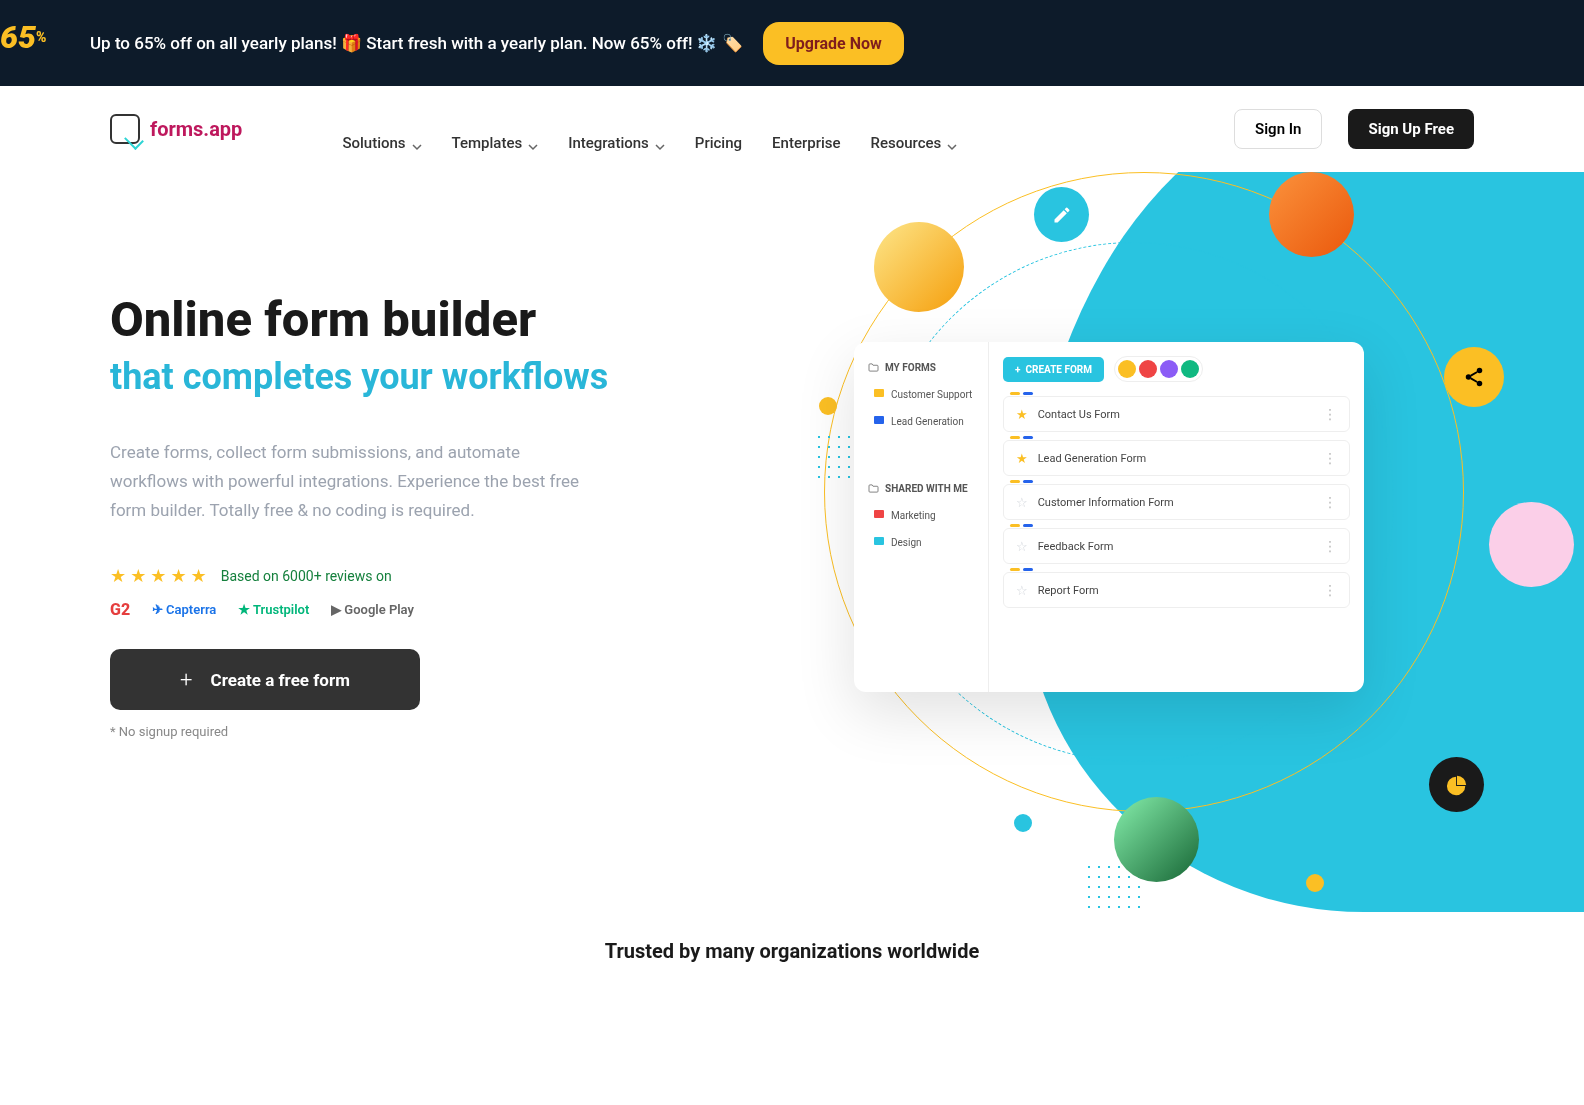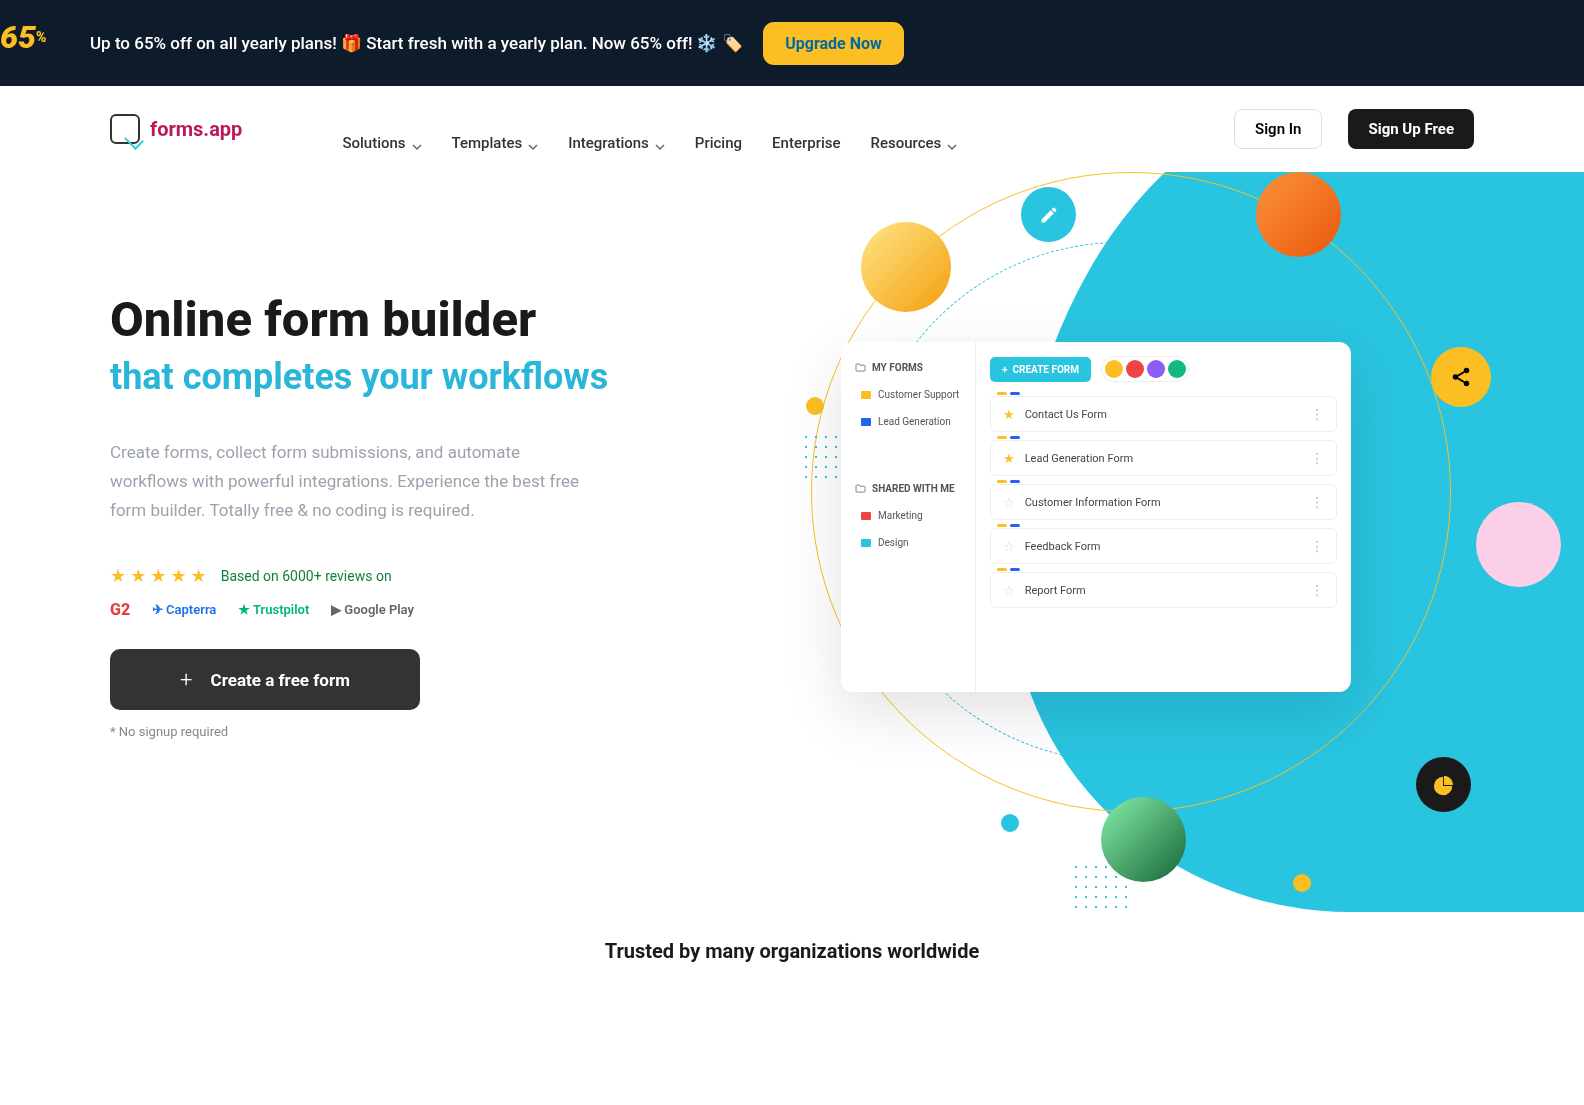--- a/index.html
+++ b/index.html
@@ -4,21 +4,21 @@
 <style>
 * { margin: 0; padding: 0; box-sizing: border-box; font-family: -apple-system, BlinkMacSystemFont, 'Segoe UI', Roboto, Arial, sans-serif; }
 body { background: #fff; overflow-x: hidden; }
 
 
 .promo-banner { background: #0d1b2a; color: #fff; padding: 18px 0; display: flex; align-items: center; justify-content: flex-start; gap: 20px; }
 .promo-badge { position: relative; width: 70px; height: 50px; }
 .promo-badge-text { font-size: 32px; font-weight: 900; color: #fbbf24; font-style: italic; }
 .promo-badge-pct { font-size: 14px; font-weight: 900; color: #fbbf24; vertical-align: super; }
 .promo-text { font-size: 17px; font-weight: 500; }
-.upgrade-btn { background: #fbbf24; color: #0369a1; border: none; padding: 12px 22px; font-size: 16px; font-weight: 700; border-radius: 11px; cursor: pointer; }
+.upgrade-btn { background: #fbbf24; color: #7f1d1d; border: none; padding: 12px 22px; font-size: 16px; font-weight: 700; border-radius: 16px; cursor: pointer; }
 
 
 .header { display: flex; align-items: center; padding: 20px 110px; background: #fff; gap: 40px; position: relative; z-index: 5; }
 .logo { display: flex; align-items: center; gap: 10px; font-size: 20px; font-weight: 700; color: #be185d; }
 .logo-box { width: 30px; height: 30px; border: 2px solid #333; border-radius: 6px; position: relative; }
 .logo-box::after { content: ''; position: absolute; bottom: -4px; right: -4px; width: 14px; height: 10px; border: 2px solid #2dd4d4; border-top: none; border-left: none; transform: rotate(45deg); }
 .nav { display: flex; gap: 30px; margin-left: 60px; }
 .nav-item { display: flex; align-items: center; gap: 6px; color: #333; font-size: 15px; font-weight: 500; cursor: pointer; margin-top: 28px; }
 .chevron { width: 10px; height: 10px; display: inline-block; }
 .chevron svg { width: 100%; height: 100%; }
@@ -40,42 +40,42 @@
 .review-logo { font-size: 13px; font-weight: 600; display: flex; align-items: center; gap: 3px; }
 .g2-logo { color: #e53e3e; font-weight: 800; font-size: 16px; }
 .capterra-logo { color: #1a73e8; }
 .trustpilot-logo { color: #00b67a; }
 .googleplay-logo { color: #666; }
 .cta-btn { background: #333; color: #fff; border: none; padding: 18px 50px; font-size: 17px; font-weight: 700; border-radius: 10px; cursor: pointer; margin-top: 30px; display: flex; align-items: center; gap: 18px; width: 310px; justify-content: center; }
 .cta-plus { font-size: 22px; font-weight: 300; }
 .cta-note { font-size: 13px; color: #888; margin-top: 14px; }
 
 
-.hero-graphic { position: absolute; right: 13px; top: -80px; width: 760px; height: 860px; }
+.hero-graphic { position: absolute; right: 0; top: -80px; width: 760px; height: 860px; }
 .blob { position: absolute; right: -120px; top: 0; width: 680px; height: 820px; background: #29c4e0; border-radius: 50% 0 0 50% / 60% 0 0 40%; z-index: 0; }
 .orbit { position: absolute; top: 80px; left: 0; width: 640px; height: 640px; border: 1px solid #fbbf24; border-radius: 50%; z-index: 1; }
 .orbit-dashed { position: absolute; top: 150px; left: 50px; width: 520px; height: 520px; border: 1px dashed #29c4e0; border-radius: 50%; z-index: 1; }
 .avatar { position: absolute; border-radius: 50%; z-index: 2; overflow: hidden; }
 .avatar1 { top: 130px; left: 50px; width: 90px; height: 90px; background: linear-gradient(135deg, #fde68a, #f59e0b); }
 .avatar2 { top: 80px; right: 230px; width: 85px; height: 85px; background: linear-gradient(135deg, #fb923c, #ea580c); }
 .avatar3 { top: 410px; right: 10px; width: 85px; height: 85px; background: #fbcfe8; }
 .avatar4 { bottom: 70px; left: 290px; width: 85px; height: 85px; background: linear-gradient(135deg, #86efac, #166534); }
 .orbit-icon { position: absolute; width: 55px; height: 55px; border-radius: 50%; display: flex; align-items: center; justify-content: center; z-index: 2; }
 .edit-icon { top: 95px; left: 210px; background: #29c4e0; color: #fff; }
 .share-icon { top: 255px; right: 80px; background: #fbbf24; color: #000; width: 60px; height: 60px; }
 .chart-icon { bottom: 140px; right: 100px; background: #1a1a1a; color: #fbbf24; }
 .orbit-dot { position: absolute; width: 18px; height: 18px; border-radius: 50%; z-index: 2; }
 .dot-yellow { background: #fbbf24; }
 .dot-teal { background: #29c4e0; }
 
 
 .app-card { position: absolute; top: 250px; left: 30px; width: 510px; height: 350px; background: #fff; border-radius: 12px; box-shadow: 0 20px 60px rgba(0,0,0,0.12); display: flex; z-index: 3; overflow: hidden; }
 .app-sidebar { width: 135px; border-right: 1px solid #eee; padding: 12px 0; }
 .sidebar-section { padding: 8px 14px; font-size: 10px; font-weight: 700; color: #555; display: flex; align-items: center; gap: 6px; text-transform: uppercase; }
-.sidebar-item { padding: 8px 14px 8px 20px; font-size: 10px; color: #555; display: flex; align-items: center; gap: 7px; }
+.sidebar-item { padding: 8px 14px 8px 20px; font-size: 10px; color: #555; display: flex; gap: 7px; }
 .folder-icon { width: 10px; height: 8px; border-radius: 1px; }
 .fc-yellow { background: #fbbf24; }
 .fc-blue { background: #2563eb; }
 .fc-red { background: #ef4444; }
 .fc-teal { background: #29c4e0; }
 .app-main { flex: 1; padding: 14px; }
 .app-header { display: flex; align-items: center; gap: 10px; margin-bottom: 14px; }
 .create-btn { background: #29c4e0; color: #fff; border: none; padding: 7px 12px; font-size: 10px; font-weight: 700; border-radius: 5px; display: flex; align-items: center; gap: 5px; cursor: pointer; }
 .mini-avatars { display: flex; gap: 3px; padding: 3px; border: 1px solid #eee; border-radius: 18px; }
 .mini-avatar { width: 18px; height: 18px; border-radius: 50%; }

